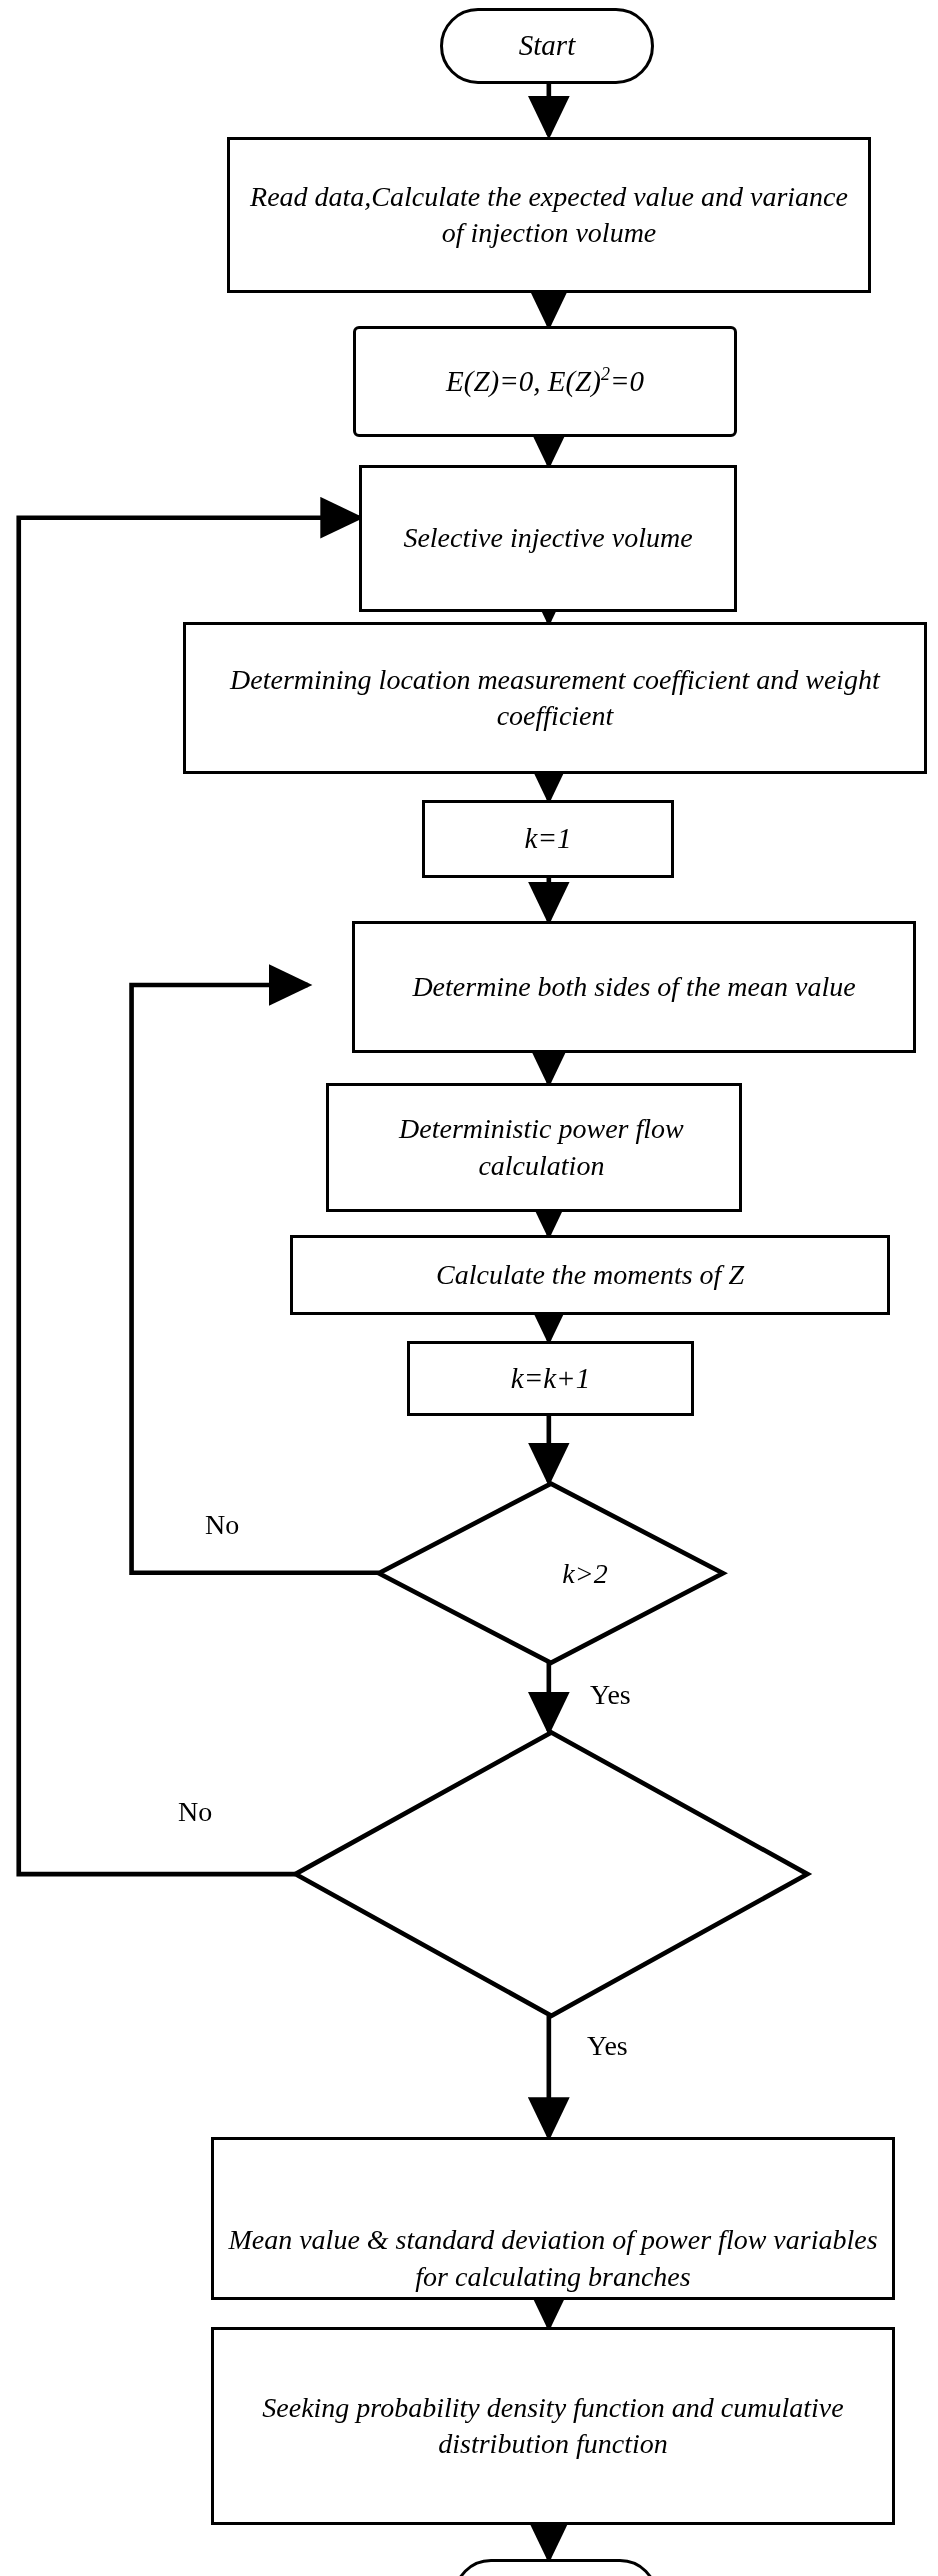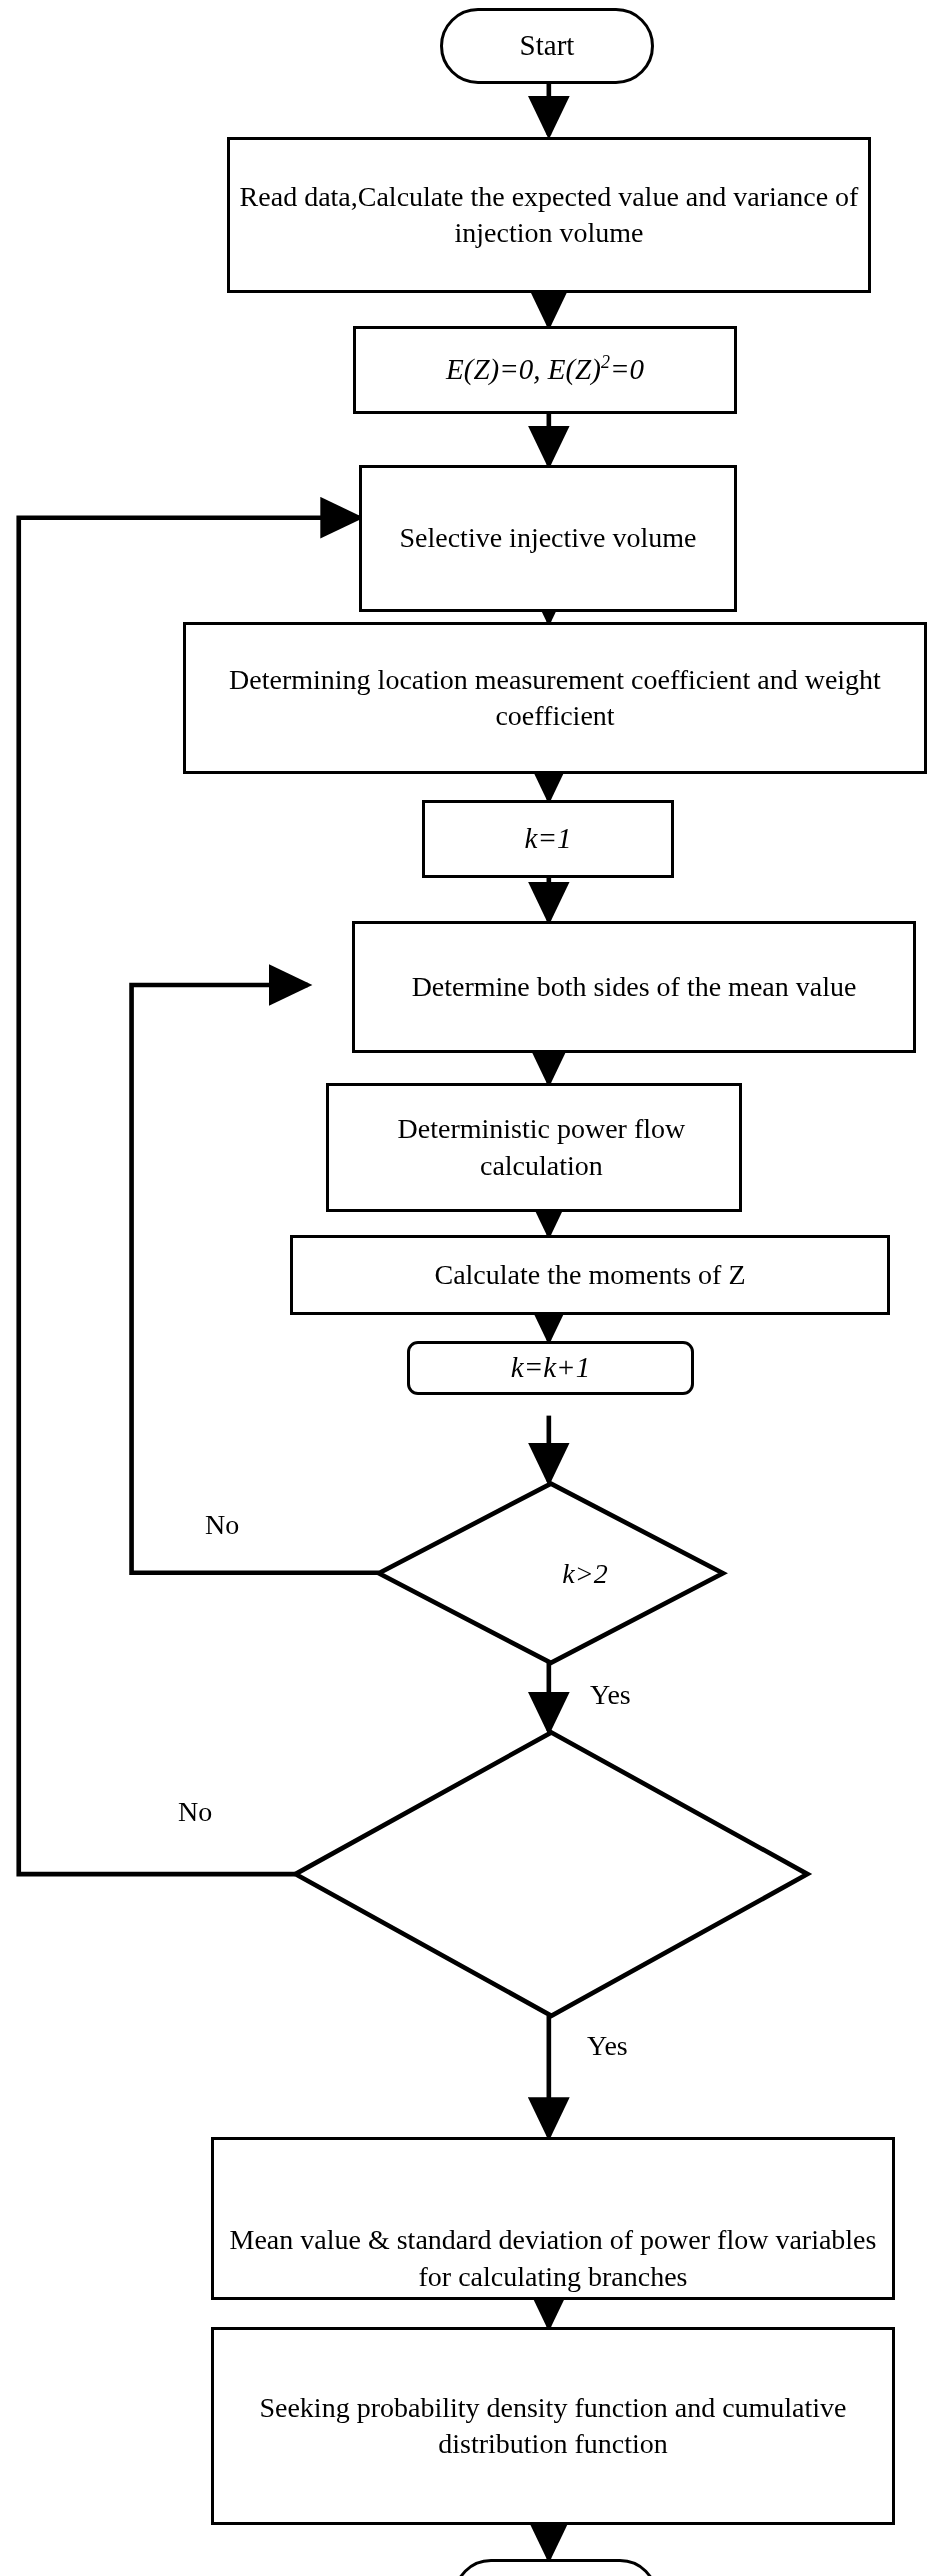--- a/index.html
+++ b/index.html
@@ -25,20 +25,21 @@
     box-sizing:border-box;
     border:3.6px solid #000;
     background:#fff;
     display:flex;
     align-items:center;
     justify-content:center;
     text-align:center;
     line-height:1.30;
     font-size:28px;
     padding:2.1px 6.2px;
+    font-style:italic;
   }
   .node.terminal{
     border-radius:38px;
     font-size:29px;
   }
   .node.italic{
     font-style:italic;
     font-size:29px;
   }
   .node .txt{display:block;width:100%;}
@@ -113,21 +114,21 @@
   </svg>
 
   <div class="node terminal" style="left:440px;top:7.7px;width:214px;height:76px;">
     <span class="txt">Start</span>
   </div>
 
   <div class="node" style="left:227px;top:137px;width:644px;height:156px;">
     <span class="txt">Read data,Calculate the expected value and variance of injection volume</span>
   </div>
 
-  <div class="node italic" style="left:353px;top:326px;width:384px;height:88px;">
+  <div class="node italic" style="left:353px;top:326px;width:384px;height:111px;border-radius:6px;">
     <span class="txt"><span>E(Z)=0, E(Z)</span><sup class="sq">2</sup><span>=0</span></span>
   </div>
 
   <div class="node" style="left:359px;top:465px;width:378px;height:147px;">
     <span class="txt">Selective injective volume</span>
   </div>
 
   <div class="node" style="left:183px;top:622px;width:744px;height:152px;">
     <span class="txt">Determining location measurement coefficient and weight coefficient</span>
   </div>
@@ -141,21 +142,21 @@
   </div>
 
   <div class="node" style="left:326px;top:1083px;width:416px;height:129px;padding-left:21px;">
     <span class="txt">Deterministic power flow calculation</span>
   </div>
 
   <div class="node" style="left:290px;top:1235px;width:600px;height:80px;">
     <span class="txt">Calculate the moments of Z</span>
   </div>
 
-  <div class="node italic" style="left:407px;top:1341px;width:287px;height:54px;border-radius:11px;">
+  <div class="node italic" style="left:407px;top:1341px;width:287px;height:75px;">
     <span class="txt">k=k+1</span>
   </div>
 
   <div class="diamond-label" style="left:448px;top:1556px;width:206px;">
     <span>k&gt;2</span>
   </div>
 
 
   <div class="node" style="left:211px;top:2137px;width:684px;height:163px;align-items:flex-end;">
     <span class="txt">Mean value &amp; standard deviation of power flow variables for calculating branches</span>

